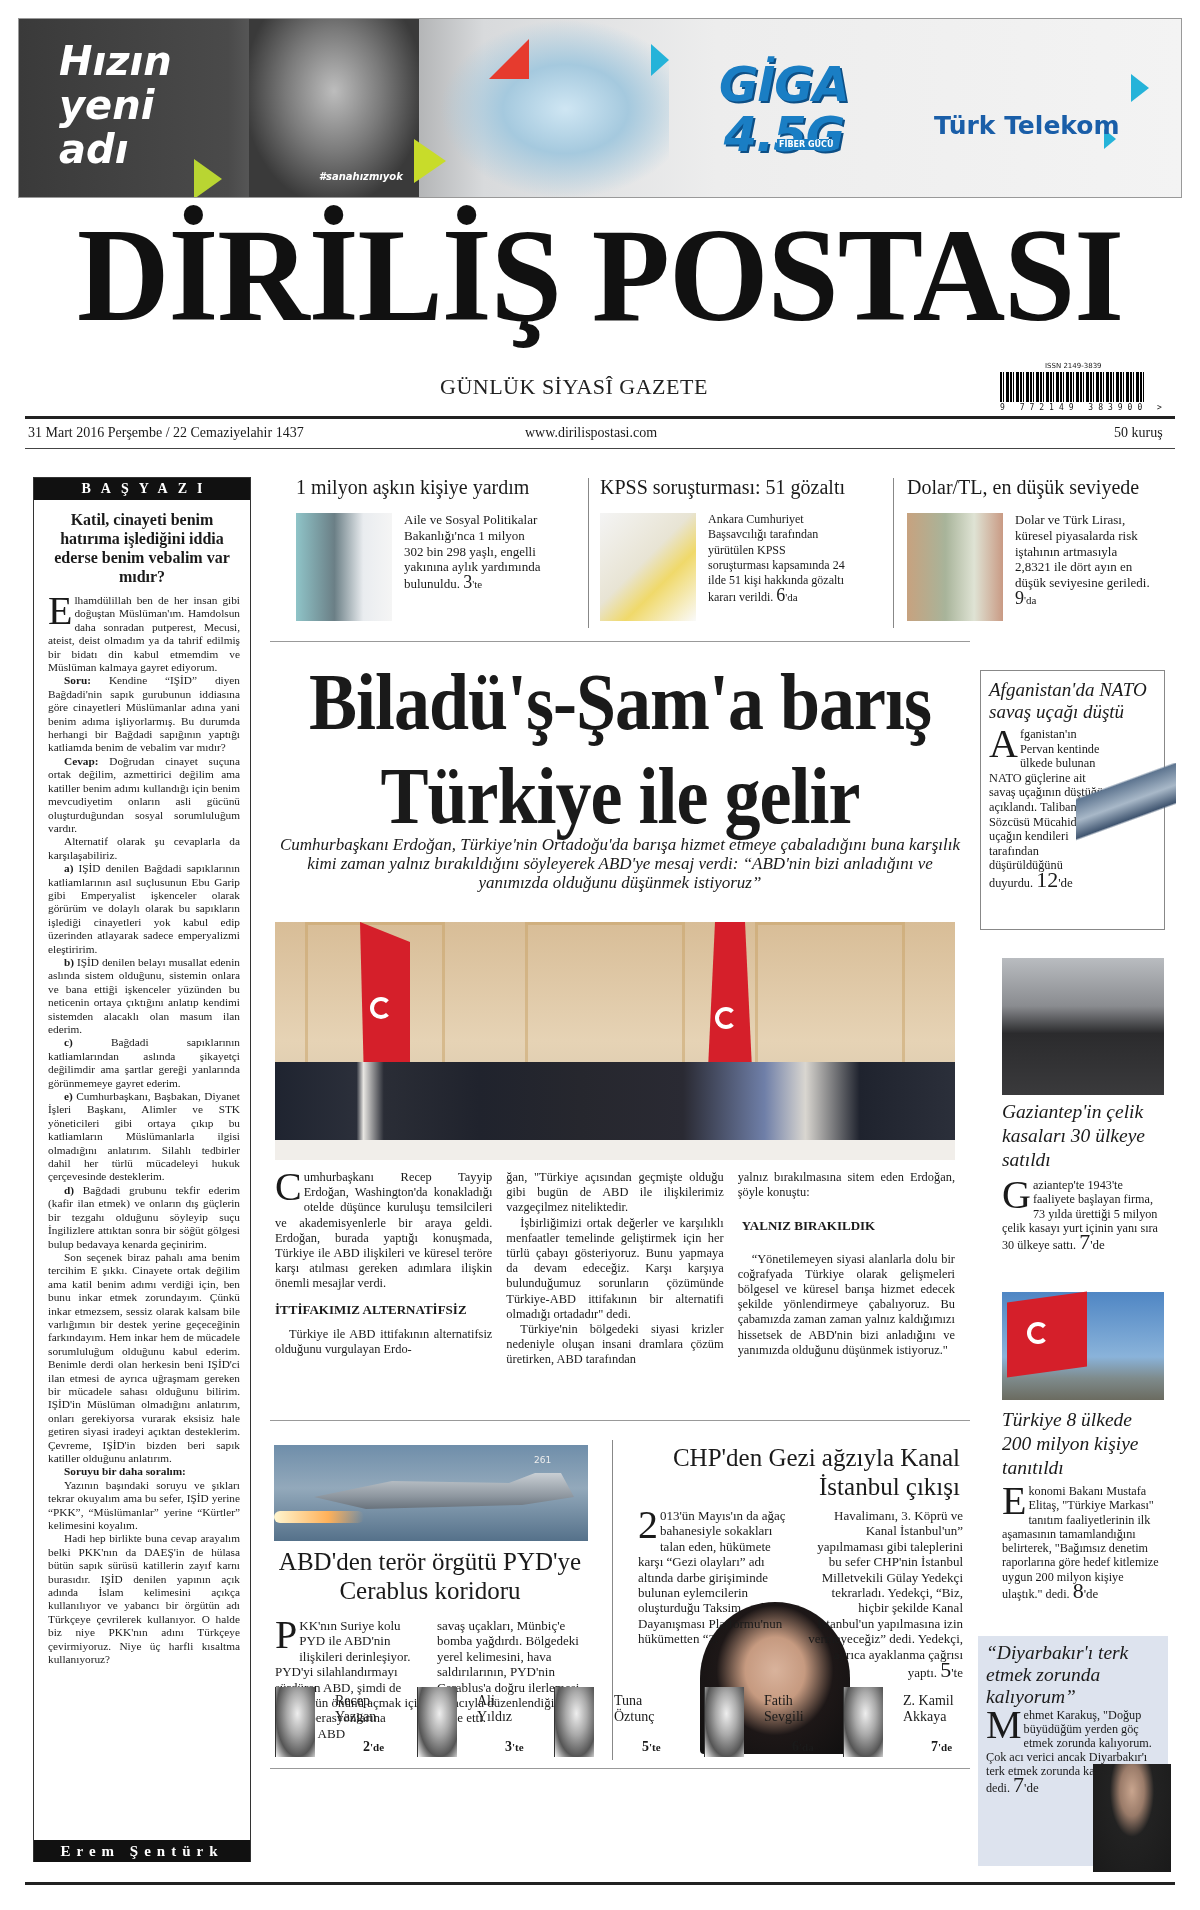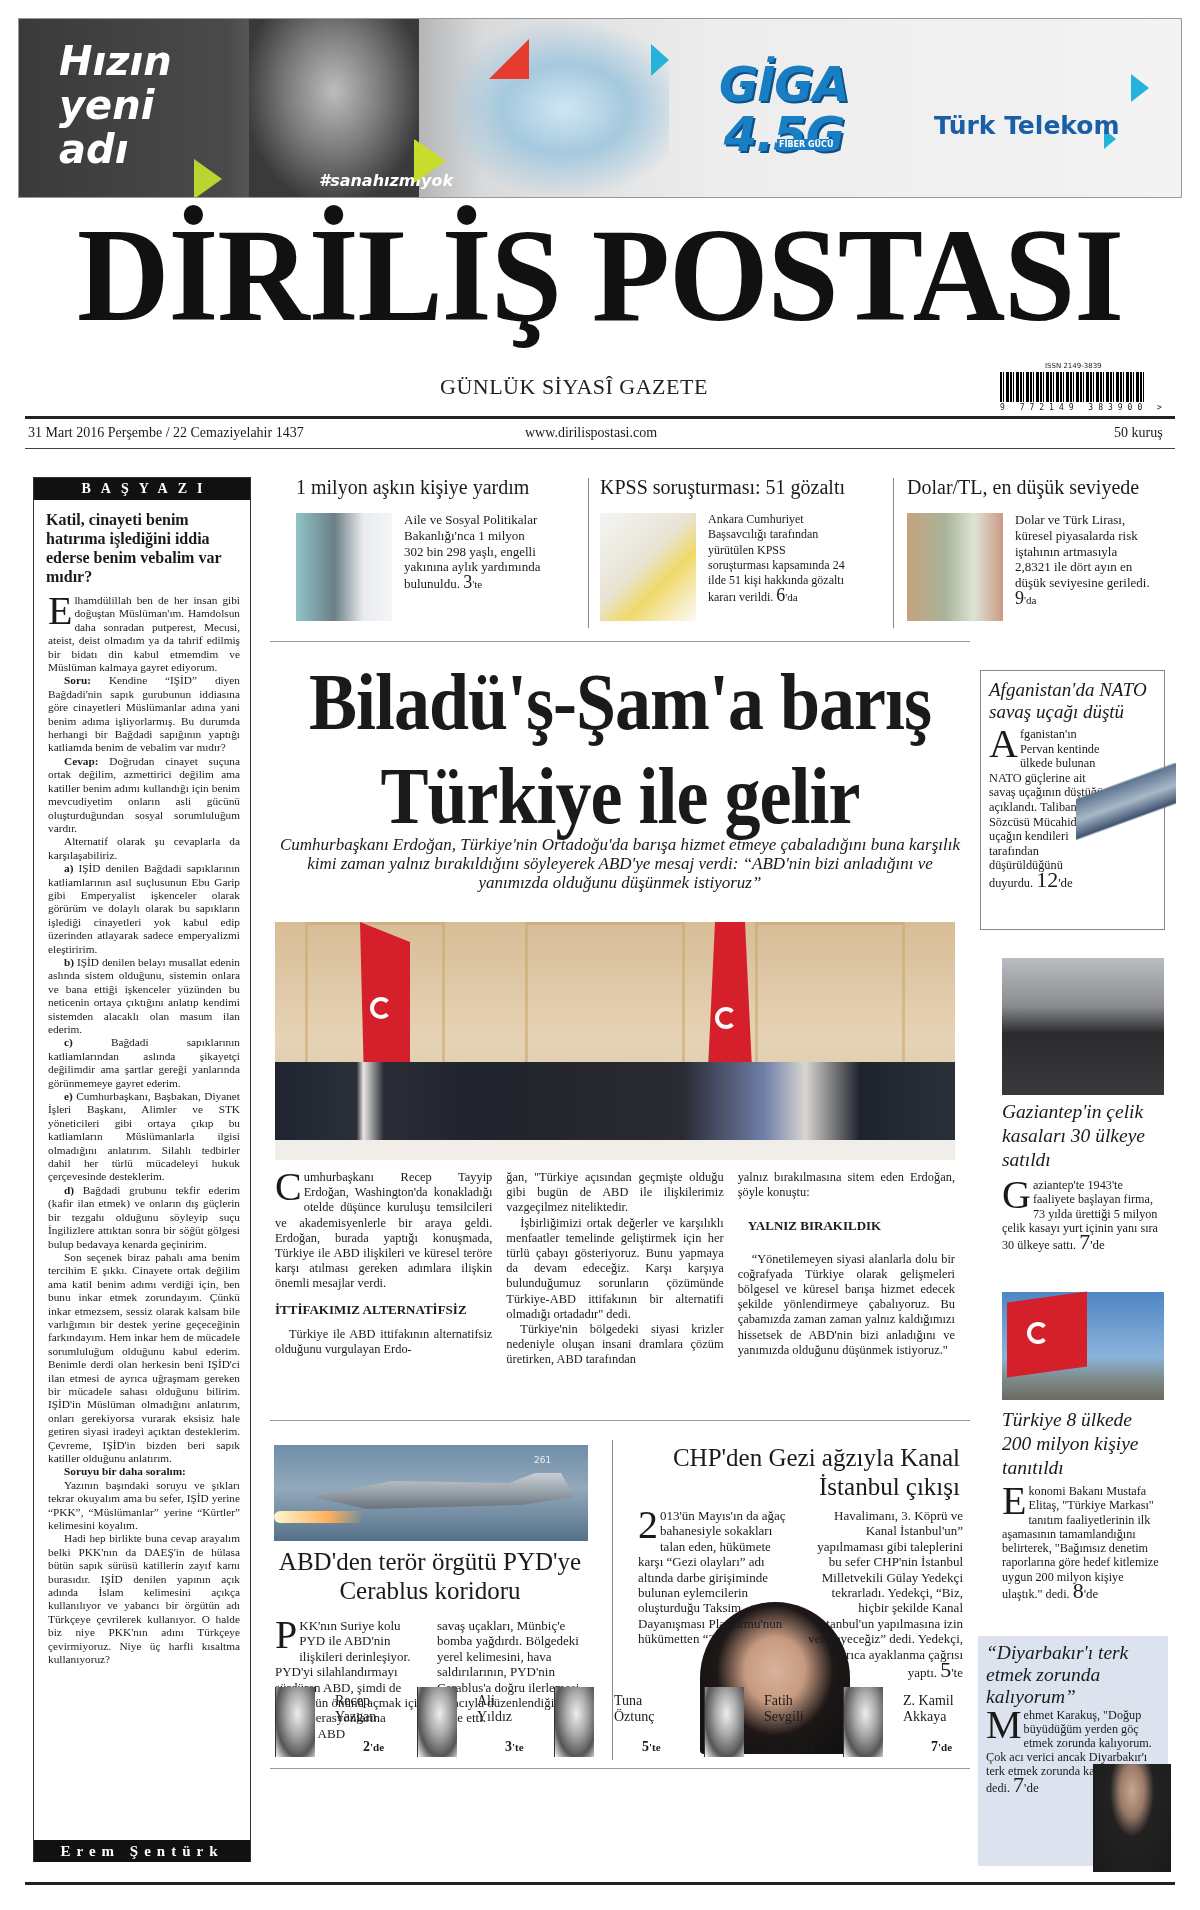--- a/index.html
+++ b/index.html
@@ -3,37 +3,37 @@
 <meta charset="utf-8">
 <style>
 *{box-sizing:border-box;margin:0;padding:0}
 body{width:1200px;height:1910px;background:#fff;font-family:"Liberation Serif",serif;color:#1a1a1a;position:relative;overflow:hidden}
 .abs{position:absolute}
 
 .ad{left:18px;top:18px;width:1164px;height:180px;border:1px solid #999;background:linear-gradient(90deg,#3a3a3a 0,#4a4a4a 18%,#d8dadc 40%,#ededed 60%,#f3f3f3 100%);overflow:hidden}
 .ad-slogan{left:40px;top:20px;font-family:"DejaVu Sans",sans-serif;font-weight:bold;font-style:italic;color:#fff;font-size:40px;line-height:44px}
 .ad-person1{left:230px;top:0;width:170px;height:180px;background:radial-gradient(ellipse at 50% 40%,#bdbdbd 0,#7a7a7a 40%,#3a3a3a 75%)}
 .ad-person2{left:420px;top:0;width:230px;height:180px;background:radial-gradient(ellipse at 55% 50%,#cfe6f3 0,#a5c9de 35%,transparent 70%)}
-.ad-hashtag{left:300px;top:152px;color:#fff;font-family:"DejaVu Sans",sans-serif;font-style:italic;font-size:16px;font-weight:bold}
+.ad-hashtag{left:300px;top:152px;color:#fff;font-family:"DejaVu Sans",sans-serif;font-style:italic;font-size:10px;font-weight:bold}
 .tri{width:0;height:0;border-style:solid}
 .ad-giga{left:700px;top:40px;font-family:"DejaVu Sans",sans-serif;font-weight:bold;font-style:italic;color:#1a7ec4;font-size:48px;line-height:50px;text-align:center;letter-spacing:-1px;text-shadow:2px 2px 0 #0d4f86}
 .ad-fiber{left:758px;top:120px;font-family:"DejaVu Sans",sans-serif;font-size:8px;color:#fff;background:#1a7ec4;padding:1px 2px;font-weight:bold;line-height:9px}
 .ad-brand{left:915px;top:92px;font-family:"DejaVu Sans",sans-serif;font-weight:bold;color:#1a5ea8;font-size:25px}
 
 .mast{left:50px;top:205px;width:1100px;text-align:center;font-family:"Liberation Serif",serif;font-weight:bold;font-size:128px;line-height:140px;letter-spacing:-1px;color:#111;transform:scaleY(1.05)}
 .subtitle{left:440px;top:374px;font-size:22px;color:#222;letter-spacing:0.5px}
 .issn{left:1045px;top:362px;font-family:"DejaVu Sans",sans-serif;font-size:7px}
 .barcode{left:1000px;top:372px;width:145px;height:30px;background:repeating-linear-gradient(90deg,#000 0,#000 2px,#fff 2px,#fff 3px,#000 3px,#000 4px,#fff 4px,#fff 6px,#000 6px,#000 9px,#fff 9px,#fff 10px)}
 .barnum{left:1000px;top:403px;font-family:"DejaVu Sans Mono",monospace;font-size:8px;letter-spacing:5px}
 .rule-thick{height:3px;background:#222}
 .dateline{top:425px;font-size:14px}
 
 .edit{left:33px;top:477px;width:218px;height:1385px;border:1px solid #333}
 .edit-head{background:#111;color:#fff;font-weight:bold;font-size:14px;letter-spacing:10px;text-align:center;height:22px;line-height:22px;padding-left:10px}
-.edit-title{font-weight:bold;font-size:16px;line-height:19px;text-align:left;padding:10px 12px 0}
+.edit-title{font-weight:bold;font-size:16px;line-height:19px;text-align:center;padding:10px 12px 0}
 .edit-body{padding:8px 10px 0 14px;font-size:11.3px;line-height:13.4px;text-align:justify}
 .edit-body p{text-indent:16px}
 .edit-body p.first{text-indent:0}
 .dropcap{float:left;font-size:40px;line-height:30px;padding-right:2px;margin-top:2px}
 .edit-author{position:absolute;left:0;bottom:-1px;width:100%;background:#111;color:#fff;font-weight:bold;font-size:15px;letter-spacing:6px;text-align:center;height:22px;line-height:22px}
 .divider-v{width:1px;background:#888}
 
 .teaser{top:475px;width:290px}
 .teaser h3{font-weight:normal;font-size:20px;line-height:24px;white-space:nowrap}
 .teaser .img{position:absolute;top:38px;width:96px;height:108px}
@@ -177,21 +177,21 @@
     <h5>İTTİFAKIMIZ ALTERNATİFSİZ</h5>
     <p>Türkiye ile ABD ittifakının alternatifsiz olduğunu vurgulayan Erdo-</p>
   </div>
   <div class="c">
     <p class="first">ğan, "Türkiye açısından geçmişte olduğu gibi bugün de ABD ile ilişkilerimiz vazgeçilmez niteliktedir.</p>
     <p>İşbirliğimizi ortak değerler ve karşılıklı menfaatler temelinde geliştirmek için her türlü çabayı gösteriyoruz. Bunu yapmaya da devam edeceğiz. Karşı karşıya bulunduğumuz sorunların çözümünde Türkiye-ABD ittifakının bir alternatifi olmadığı ortadadır" dedi.</p>
     <p>Türkiye'nin bölgedeki siyasi krizler nedeniyle oluşan insani dramlara çözüm üretirken, ABD tarafından</p>
   </div>
   <div class="c">
     <p class="first">yalnız bırakılmasına sitem eden Erdoğan, şöyle konuştu:</p>
-    <h5 style="margin:18px 10px 18px">YALNIZ BIRAKILDIK</h5>
+    <h5 style="margin:18px 4px 18px">YALNIZ BIRAKILDIK</h5>
     <p>“Yönetilemeyen siyasi alanlarla dolu bir coğrafyada Türkiye olarak gelişmeleri bölgesel ve küresel barışa hizmet edecek şekilde yönlendirmeye çabalıyoruz. Bu çabamızda zaman zaman yalnız kaldığımızı hissetsek de ABD'nin bizi anladığını ve yanımızda olduğunu düşünmek istiyoruz."</p>
   </div>
 </div>
 <div class="abs hr" style="left:270px;top:1420px;width:700px"></div>
 
 <div class="abs afg">
   <h4>Afganistan'da NATO savaş uçağı düştü</h4>
   <div class="jet" style="left:95px;top:92px;width:100px;height:80px;background:linear-gradient(160deg,transparent 30%,#5e7590 32%,#a8b8c8 50%,#405570 65%,transparent 67%)"></div>
   <div class="body" style="width:115px"><span class="dropcap">A</span><span>fganistan'ın Pervan kentinde ülkede bulunan NATO güçlerine ait savaş uçağının düştüğü açıklandı. Taliban Sözcüsü Mücahid ise uçağın kendileri tarafından düşürüldüğünü duyurdu.</span> <span class="pg"><span style="font-size:22px">12</span><small style="font-size:13px">'de</small></span></div>
 </div>

